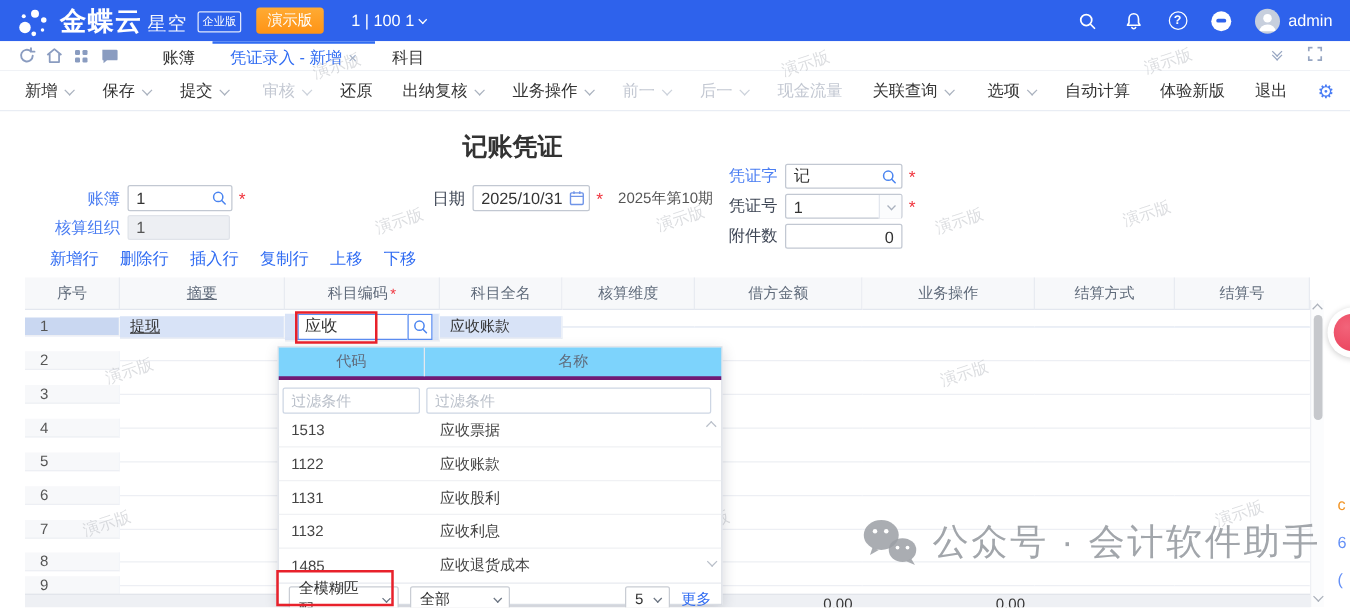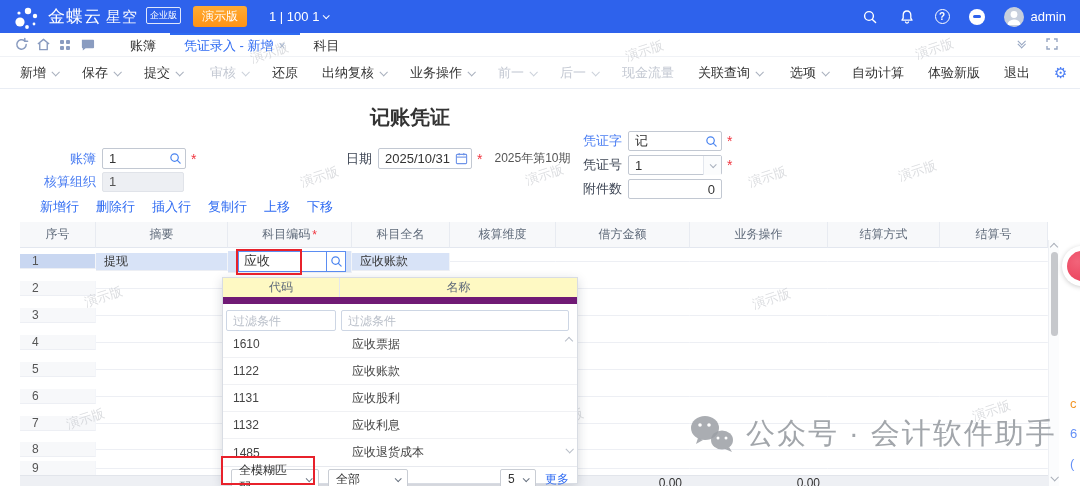--- a/index.html
+++ b/index.html
@@ -5,21 +5,21 @@
   * { box-sizing: border-box; margin: 0; padding: 0; }
   html,body { width:1080px; height:486px; }
   body { font-family:"Liberation Sans","DejaVu Sans",sans-serif; background:#fff; }
   .screen { position:relative; width:1080px; height:486px; overflow:hidden; background:#fff; }
 
   
   .topbar { position:absolute; left:0; top:0; width:1080px; height:33px; background:#2e62ec;
             display:flex; align-items:center; color:#fff; padding:0 14px; }
   .logo-dots { margin-right:8px; display:block; }
   .brand { display:flex; align-items:baseline; gap:4px; }
-  .brand-bold { font-size:17px; font-weight:normal; letter-spacing:1px; }
+  .brand-bold { font-size:21px; font-weight:bold; letter-spacing:1px; }
   .brand-light { font-size:15px; font-weight:normal; opacity:.95; letter-spacing:1px; }
   .edition { font-size:9px; border:1px solid rgba(255,255,255,.85); border-radius:2px;
              padding:1px 3px; margin-left:4px; transform:translateY(-4px); }
   .demo-badge { margin-left:12px; background:linear-gradient(#ffab33,#ff9315); color:#fff;
                 font-size:12px; padding:2px 9px; border-radius:3px; }
   .orgsel { margin-left:22px; font-size:13px; display:flex; align-items:center; gap:4px; }
   .topbar-right { margin-left:auto; display:flex; align-items:center; gap:19px; }
   .tb-ico { width:18px; height:18px; display:flex; align-items:center; justify-content:center; }
   .help-circ { width:15px; height:15px; border:1.3px solid #fff; border-radius:50%;
                font-size:10px; display:flex; align-items:center; justify-content:center; font-weight:bold; }
@@ -79,42 +79,42 @@
 
   
   .gactions { position:absolute; left:40px; top:198px; display:flex; gap:17px; }
   .glink { color:#2f6bf2; font-size:13px; }
 
   
   .tbl { position:absolute; left:20px; top:222px; width:1028px; font-size:12px; z-index:1; }
   .trow { display:flex;align-items:center; }
   .cell { display:flex; align-items:center; border-bottom:1px solid #edeff4; border-right:1px solid #f3f5f9;
           overflow:hidden; }
-  .c0{width:76px;} .c1{width:132px;} .c2{width:124px;} .c3{width:98px;} .c4{width:106px;}
+  .c0{width:76px;} .c1{width:132px;text-decoration:underline;} .c2{width:124px;} .c3{width:98px;} .c4{width:106px;}
   .c5{width:134px;} .c6{width:138px;} .c7{width:112px;} .c8{width:108px;}
   .thead .cell { height:26px; justify-content:center; background:#f7f8fa; color:#5f6a7a;
                  border-bottom:1px solid #e3e7ef; border-right:1px solid #e8ebf1; }
   .seq { background:#f7f8fa; color:#555; padding-left:12px; }
   .hl { background:#d8e3f7; }
   .hl.seq { background:#c9d7f1; }
   .pad8 { padding-left:8px; color:#333; }
   .red { color:#f0353f; margin-left:2px; }
   .code-ctl { display:flex; align-items:center; margin-left:10px; }
   .code-input { width:88px; height:21px; border:1px solid #5b8df2; border-right:none; font-size:13px;
                 padding:0 5px; color:#333; outline:none; font-family:inherit; background:#fff; }
   .code-mag { width:20px; height:21px; border:1px solid #5b8df2; background:#fff;
               display:flex; align-items:center; justify-content:center; }
   .totrow { position:absolute; left:20px; top:475px; width:1028px; height:20px; display:flex;
             background:#eef0f4; border-top:1px solid #e2e5eb; font-size:12px; color:#333; z-index:2; }
   .totrow .tc { display:flex; align-items:center; justify-content:flex-end; padding-right:8px; height:14px; }
 
   
   .lookup { position:absolute; left:222px; top:277px; width:356px; height:207px; background:#fff;
             border:1px solid #d8dce3; box-shadow:0 3px 10px rgba(30,40,60,.18); z-index:5; font-size:12px; }
-  .lk-head { display:flex; height:26px; background:#fef9c3; border-bottom:7px solid #701a75; color:#5f6a7a; }
+  .lk-head { display:flex; height:26px; background:#7dd3fc; border-bottom:3px solid #701a75; color:#5f6a7a; }
   .lk-head div { display:flex; align-items:center; justify-content:center; }
   .lk-c0 { width:117px; border-right:1px solid #e5e8ee; }
   .lk-c1 { width:237px; }
   .lk-filter { display:flex; height:27px; align-items:flex-end; padding:0 3px; gap:5px; }
   .lk-filter input { height:21px; border:1px solid #cdd6e4; border-radius:2px; font-size:12px;
                      padding:0 6px; color:#333; outline:none; font-family:inherit; }
   .lk-filter input::placeholder { color:#b9bfc9; }
   .fi0 { width:110px; } .fi1 { width:228px; }
   .lk-row { display:flex; height:27px; border-bottom:1px solid #f0f1f4; color:#444; }
   .lk-row div { display:flex; align-items:center; }
@@ -526,21 +526,21 @@
   <div class="lookup">
     <div class="lk-head">
       <div class="lk-c0">代码</div>
       <div class="lk-c1">名称</div>
     </div>
     <div class="lk-filter">
       <input class="fi0" placeholder="过滤条件" style="">
       <input class="fi1" placeholder="过滤条件" style="">
     </div>
     <div class="lk-row">
-      <div class="lk-c0">1610</div>
+      <div class="lk-c0">1513</div>
       <div class="lk-c1">应收票据</div>
     </div>
     <div class="lk-row">
       <div class="lk-c0">1122</div>
       <div class="lk-c1">应收账款</div>
     </div>
     <div class="lk-row">
       <div class="lk-c0">1131</div>
       <div class="lk-c1">应收股利</div>
     </div>

